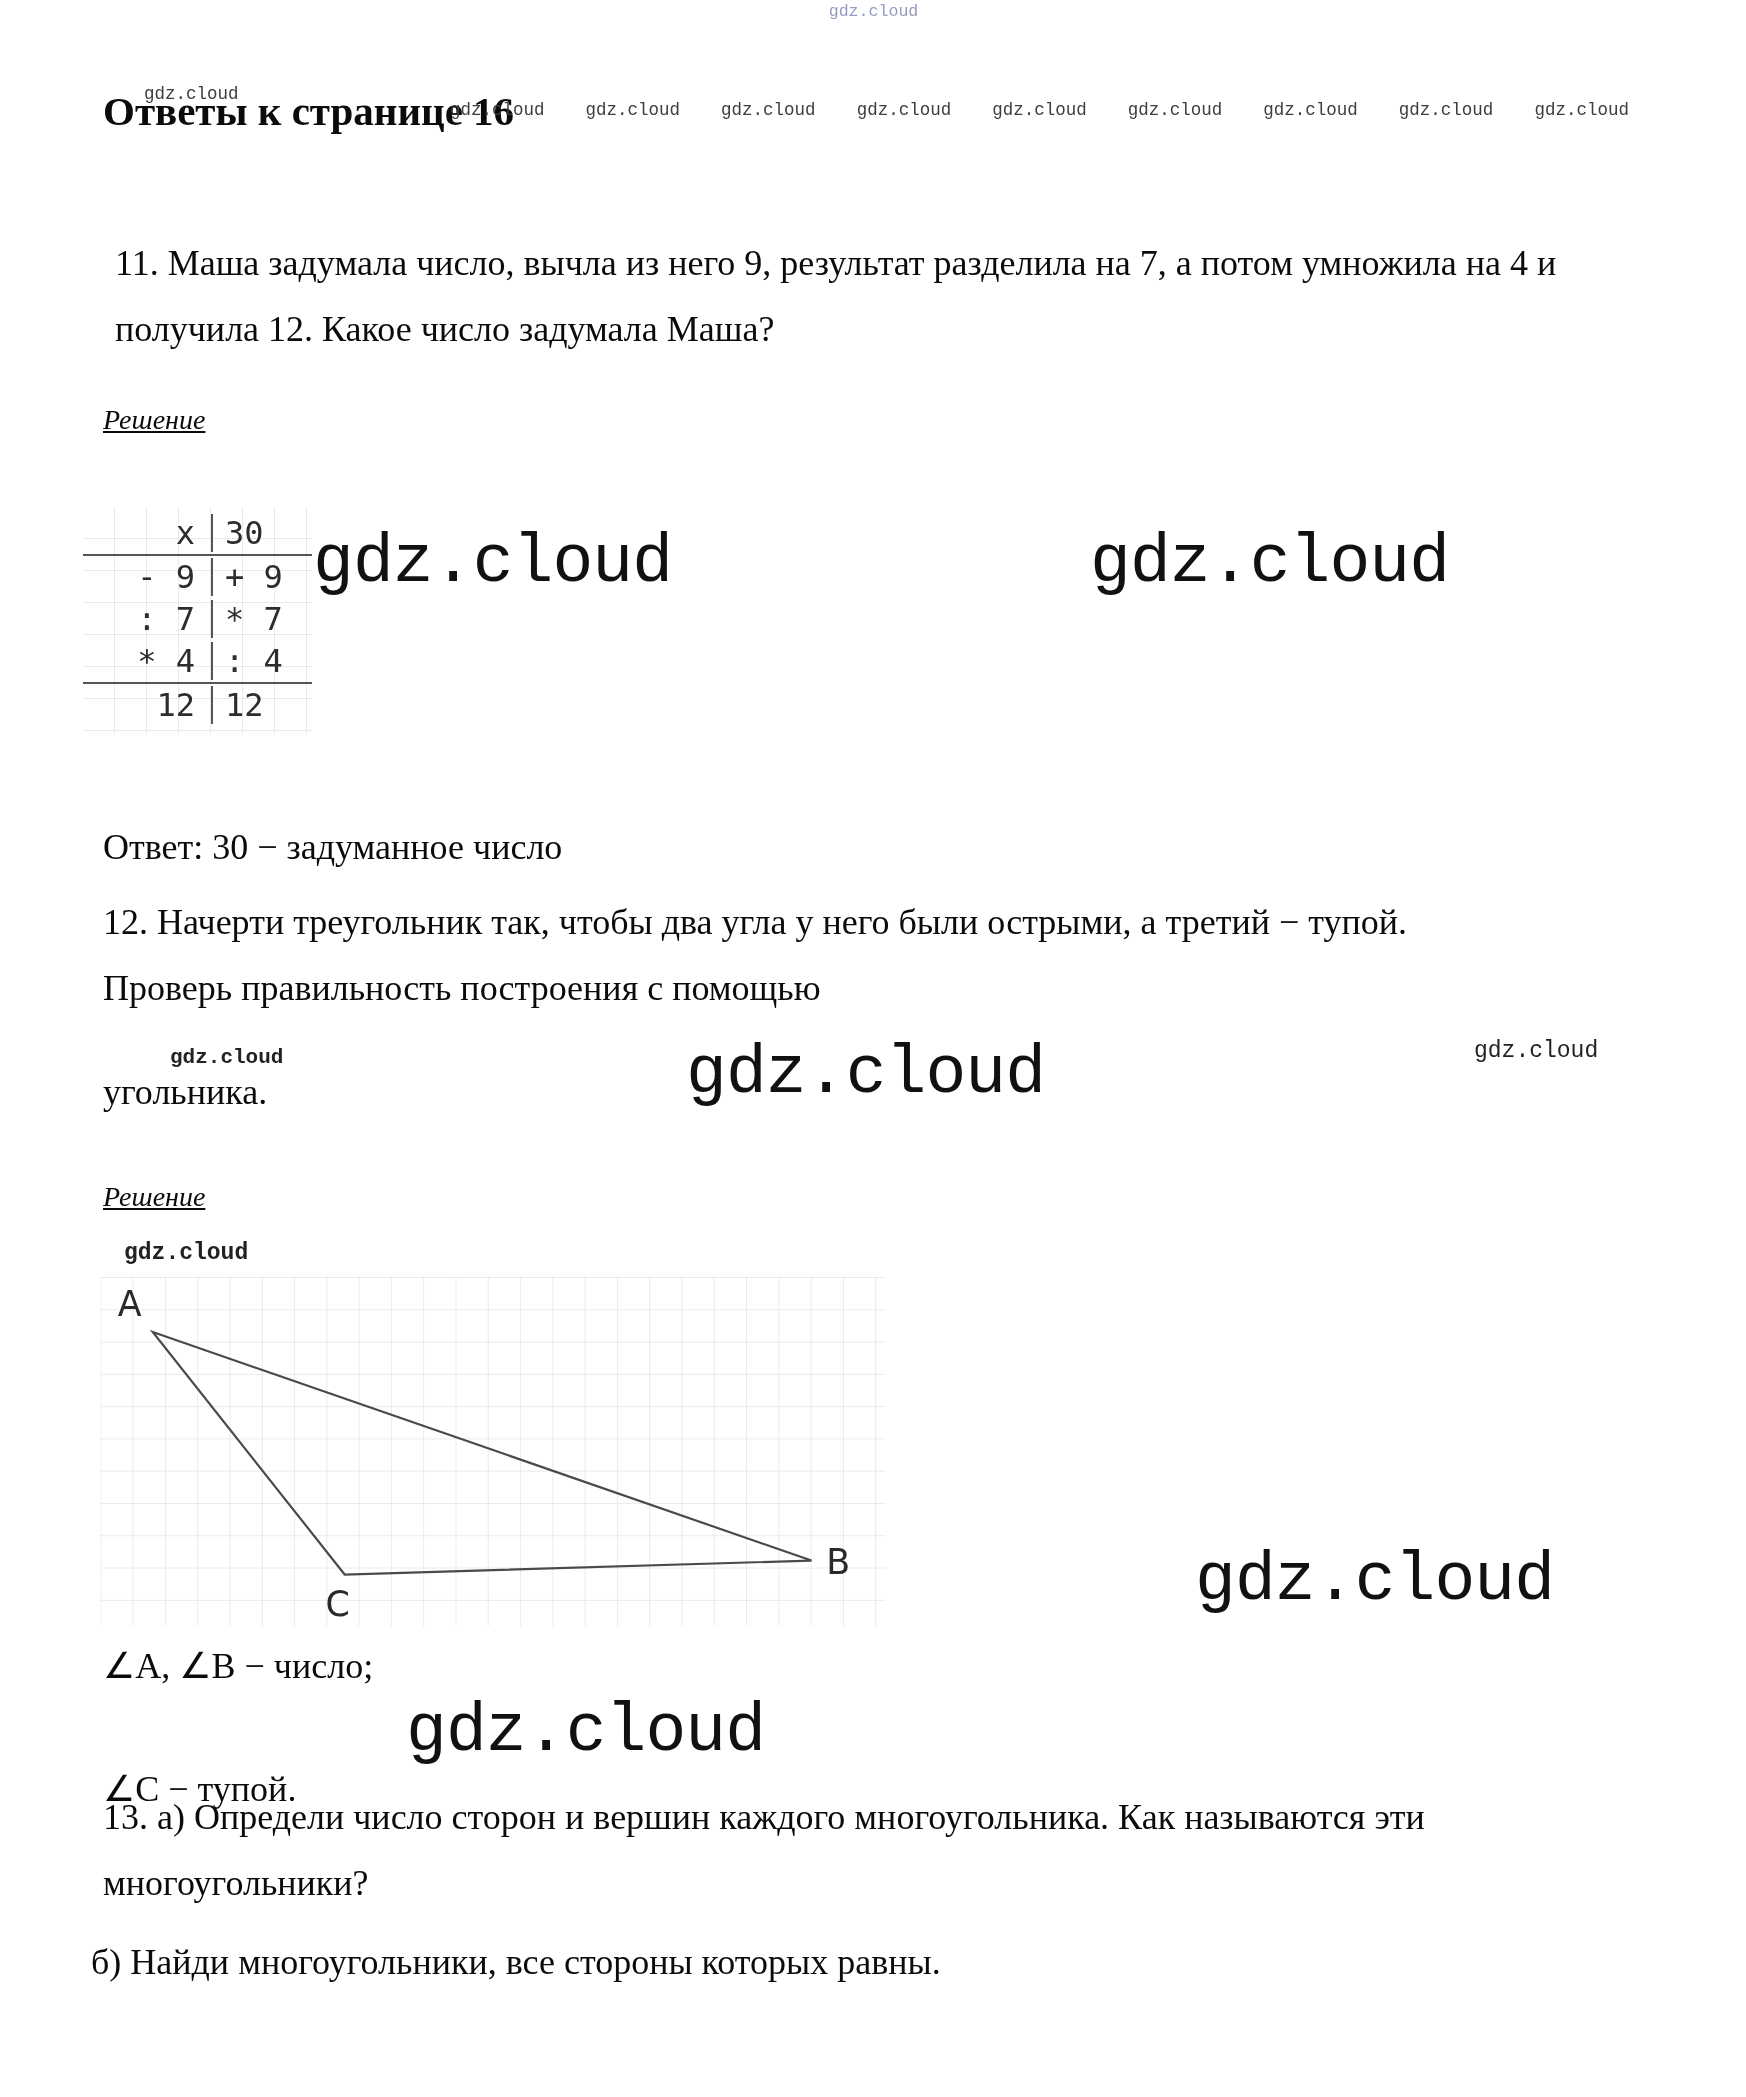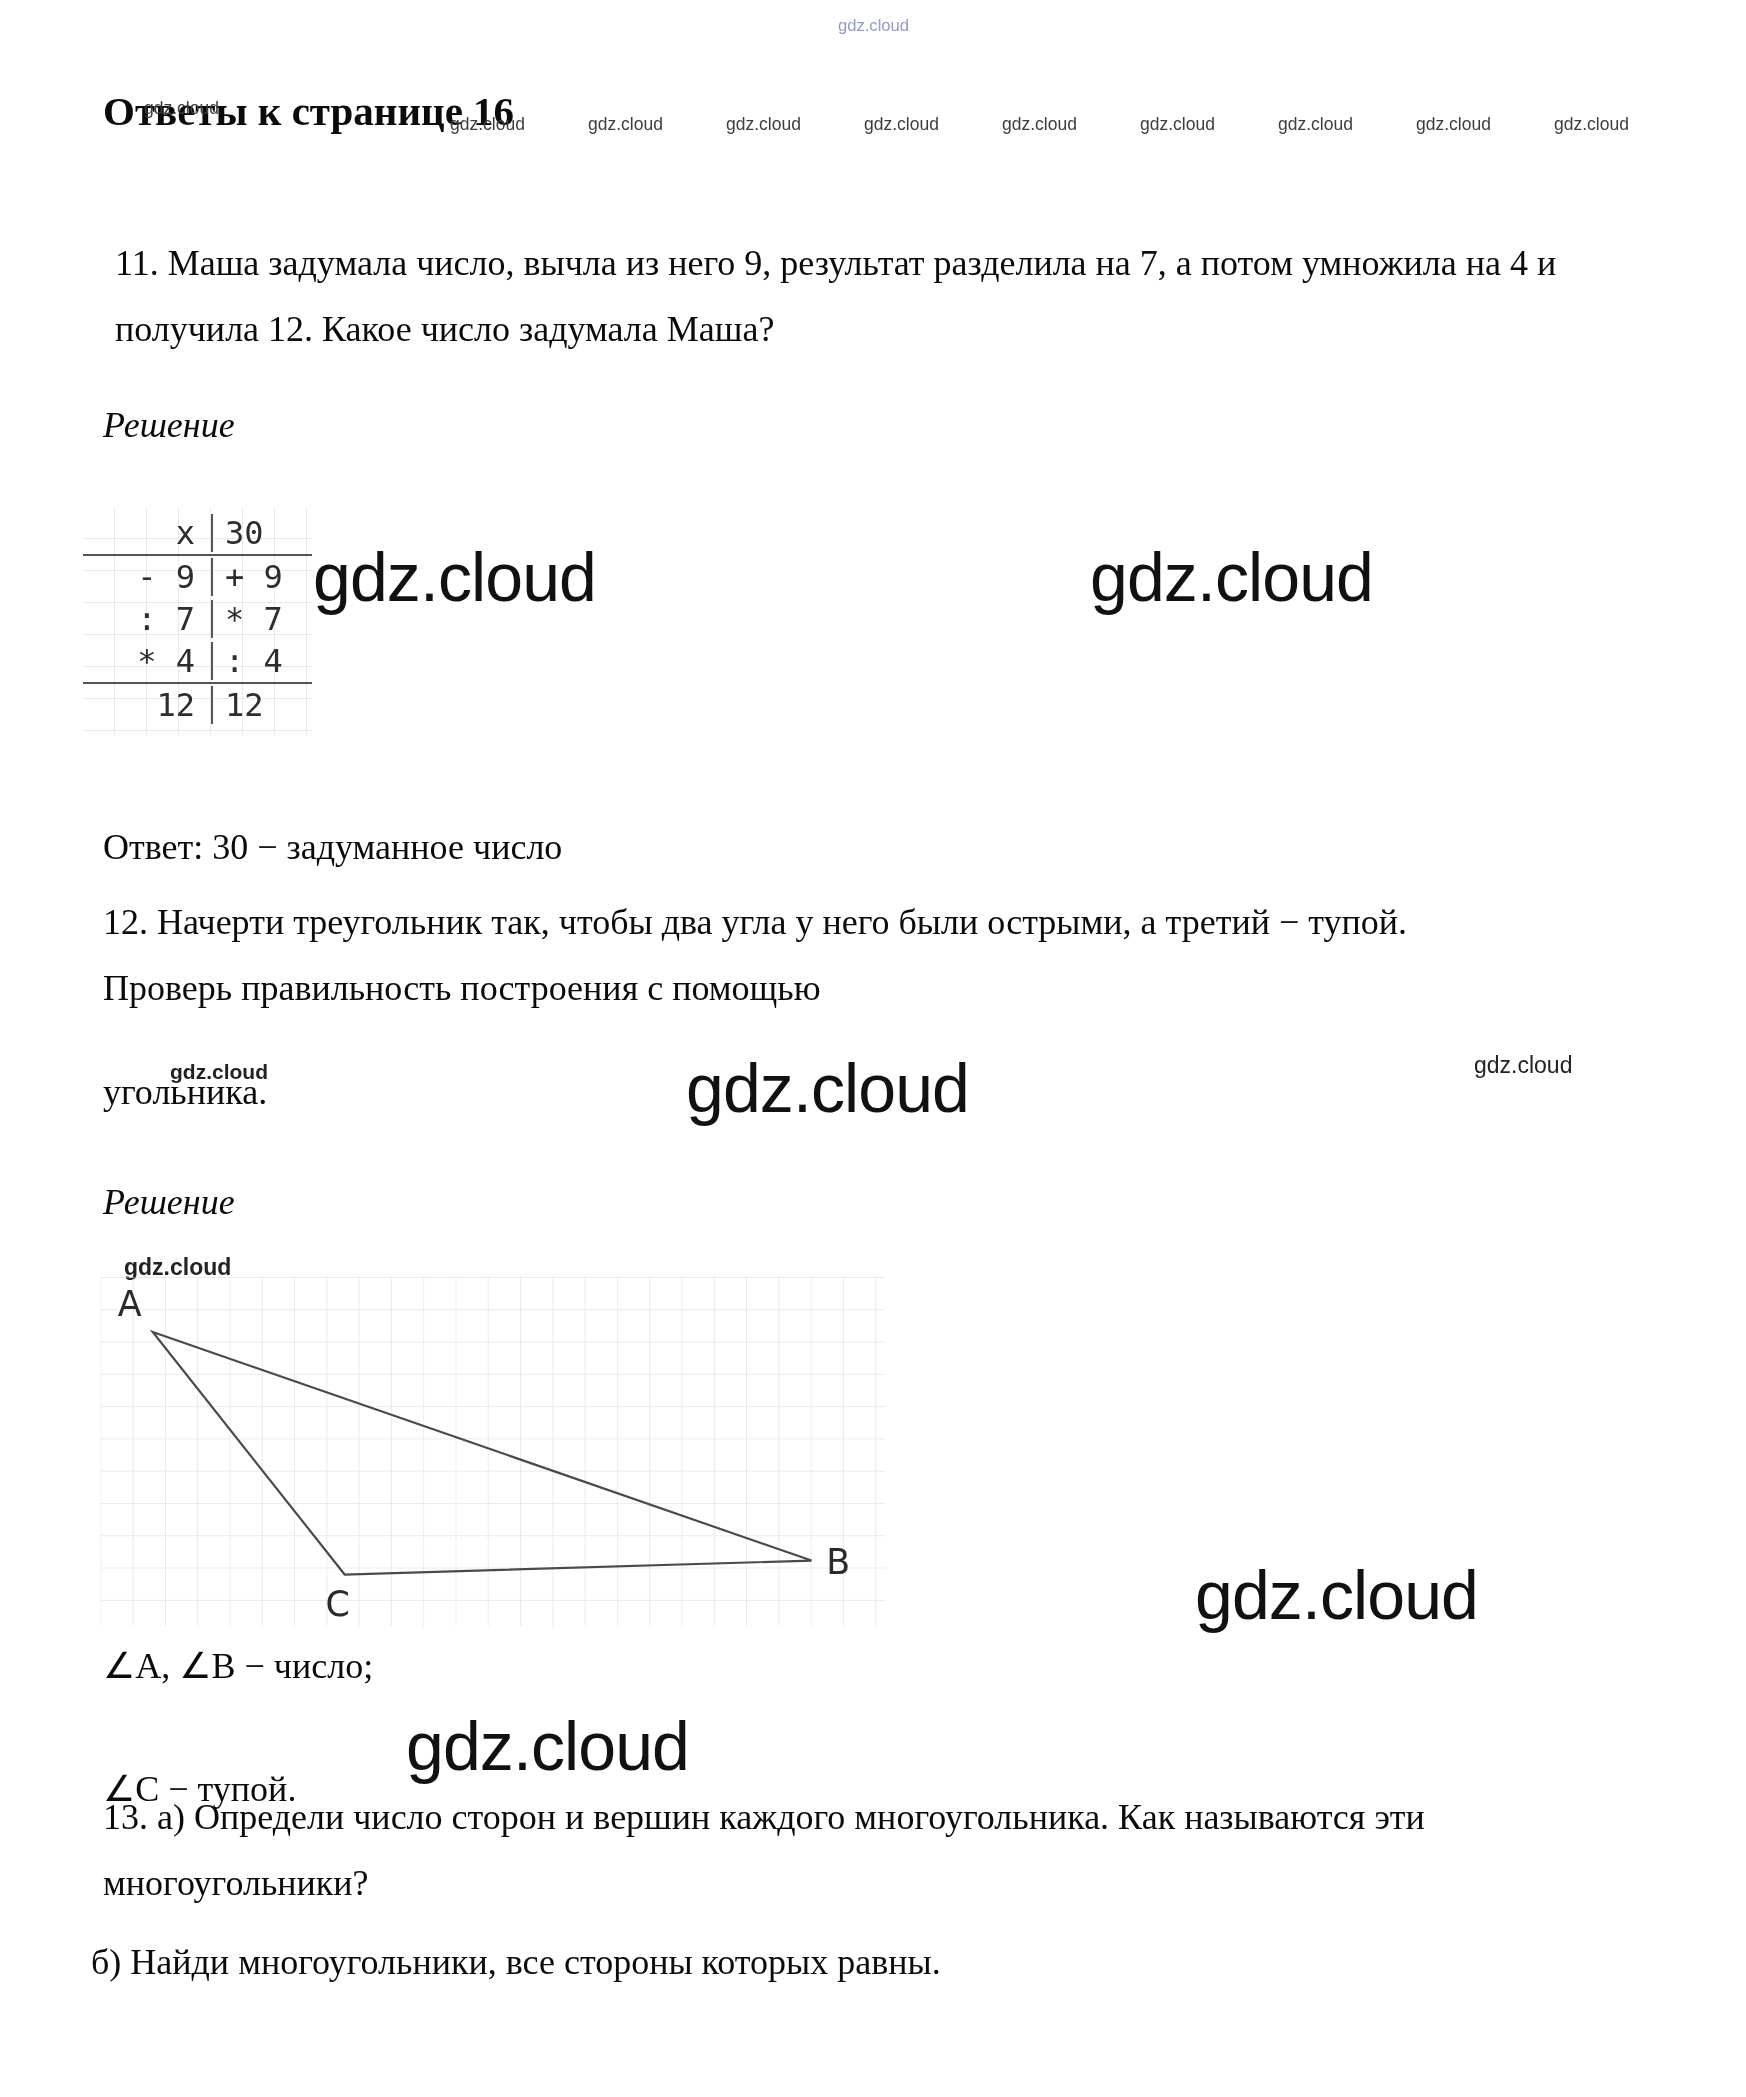--- a/index.html
+++ b/index.html
@@ -6,30 +6,30 @@
   .page{
     position:relative;
     width:1747px;height:2098px;
     background:#ffffff;
     overflow:hidden;
     font-family:"Liberation Serif", serif;
     color:#0b0b0b;
   }
   .abs{position:absolute;}
   
-  .wm{font-family:Liberation Sans, sans-serif; white-space:nowrap;margin-top:14px;}
+  .wm{font-family:Liberation Mono, monospace; white-space:nowrap;}
   .wm-top{font-size:16.6px;color:#959bc0;left:50%;top:1.7px;transform:translateX(-50%);}
   .wm-small{font-size:17.5px;color:#3d3d3d;}
   .wm-small-bold{font-size:23px;color:#222;font-weight:700;}
   .wm-big{font-size:68px;font-weight:500;color:#111;letter-spacing:-0.9px;}
   .wm-row{left:450px;top:100px;width:1179px;display:flex;justify-content:space-between;}
   
   .heading{left:103px;top:87px;font-size:41px;font-weight:700;}
   .para{font-size:36px;line-height:66px;}
-  .solution-label{font-size:36px;font-style:italic;}
+  .solution-label{font-size:28px;font-style:italic;text-decoration:underline;}
   
   .op-table{
     left:83px;top:507px;width:229px;
     font-family:"DejaVu Sans Mono", monospace;
     font-size:32px;color:#2d2d2d;
     background:
       repeating-linear-gradient(to right, transparent 0 31px, #e6e9ed 31px 32px),
       repeating-linear-gradient(to bottom, transparent 0 31px, #e6e9ed 31px 32px);
     padding:5.2px 0 8.7px 0;
   }

